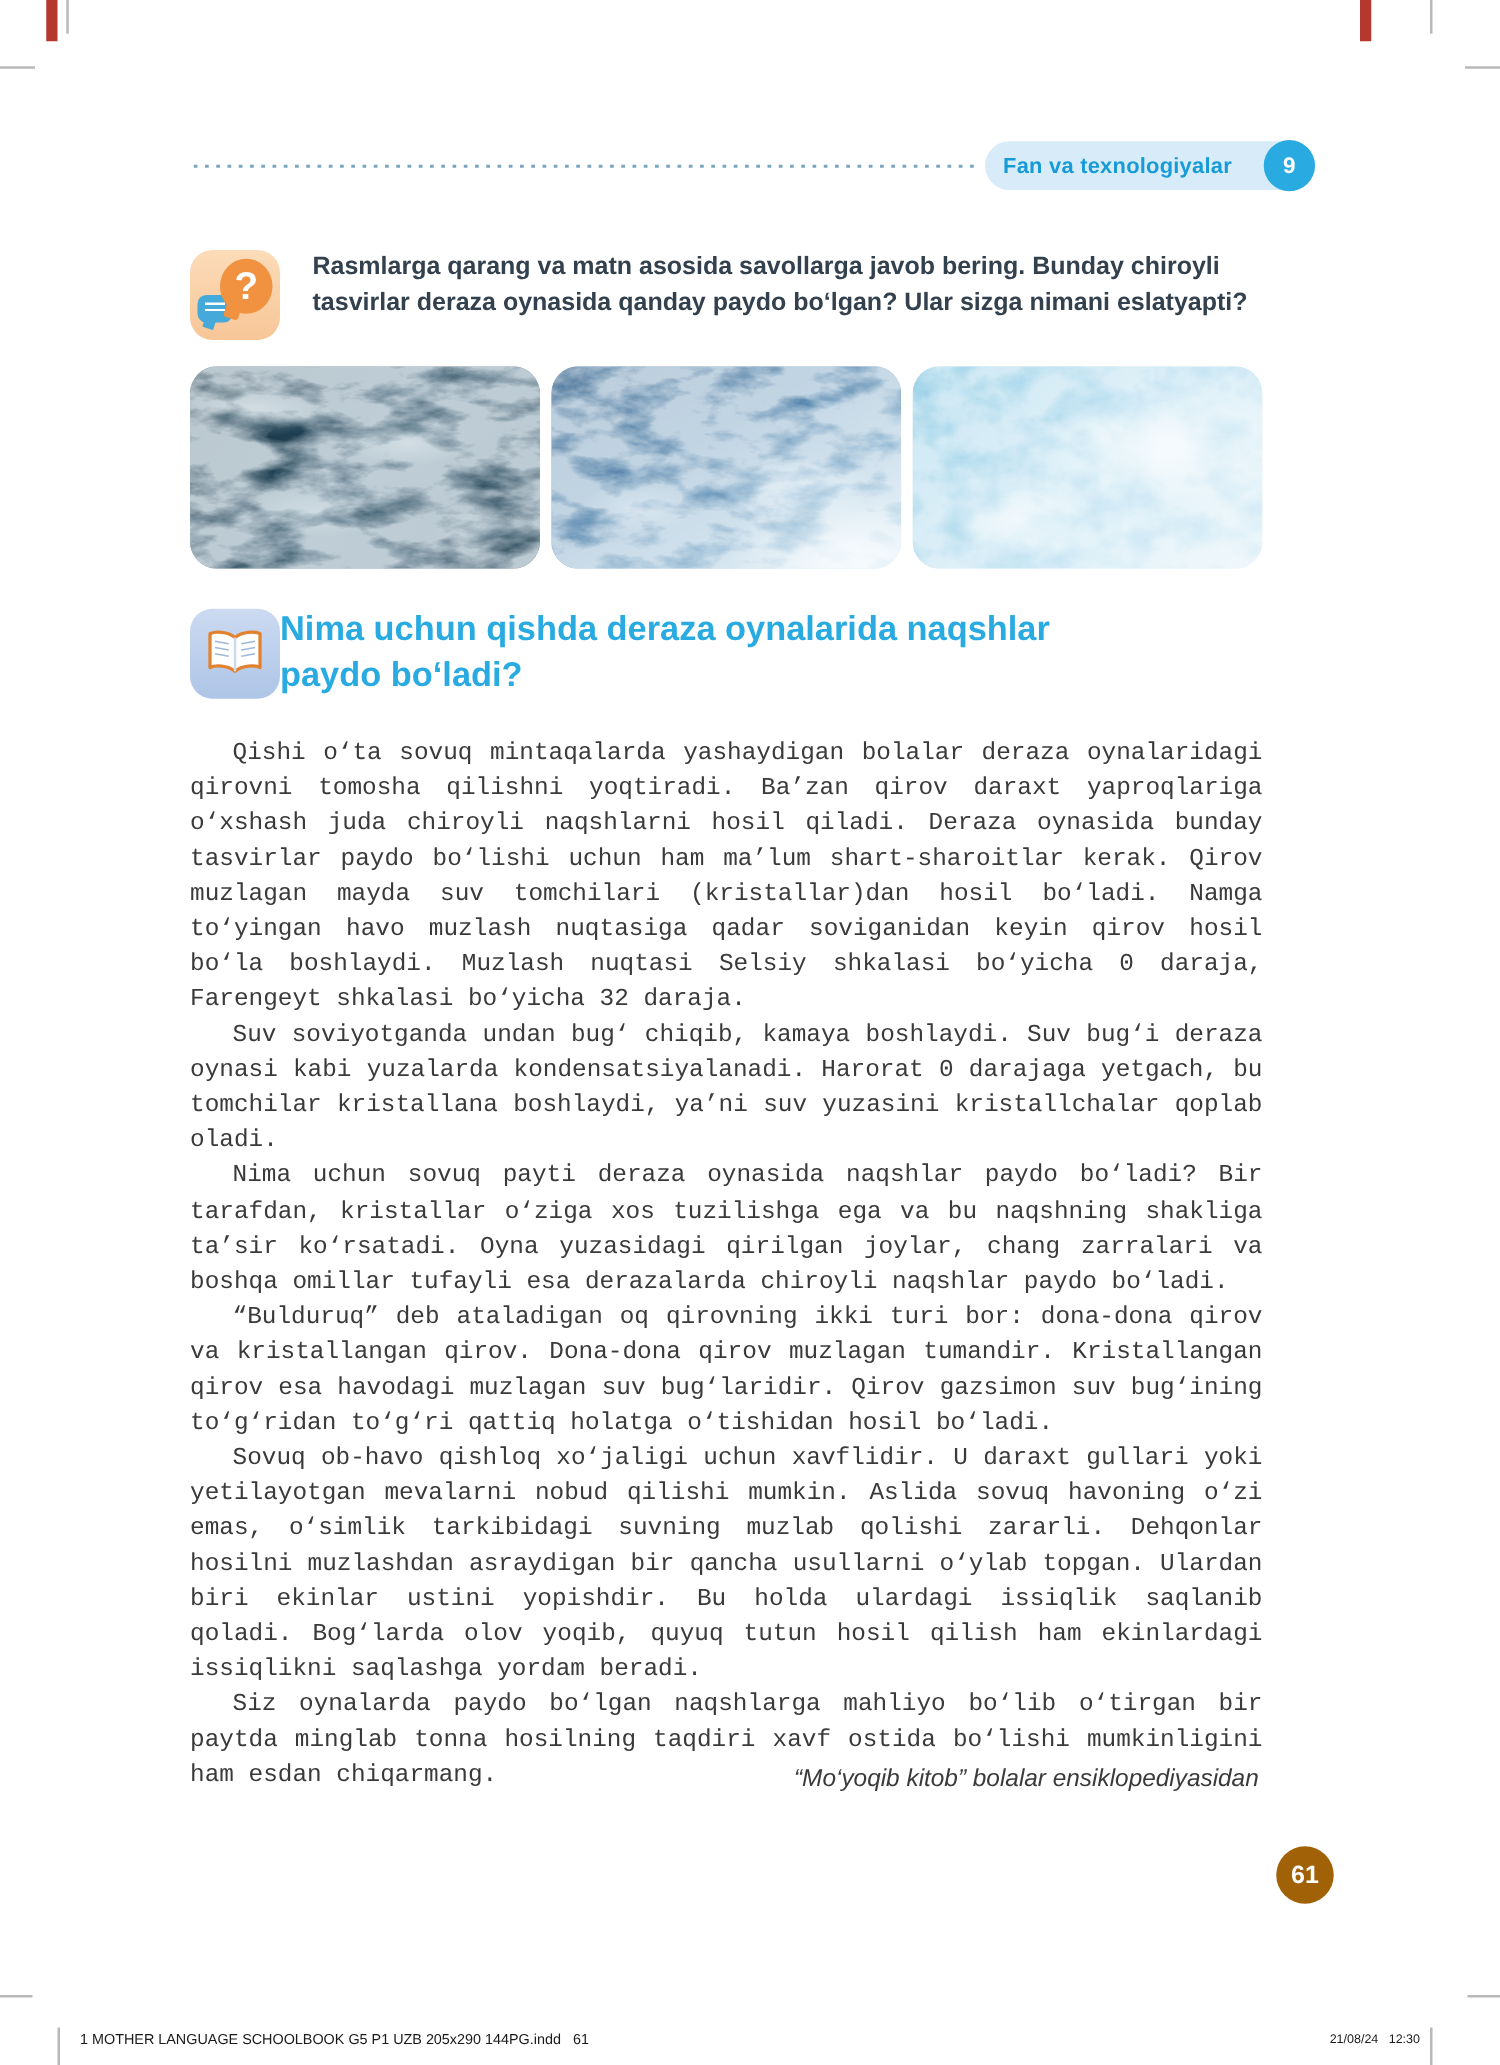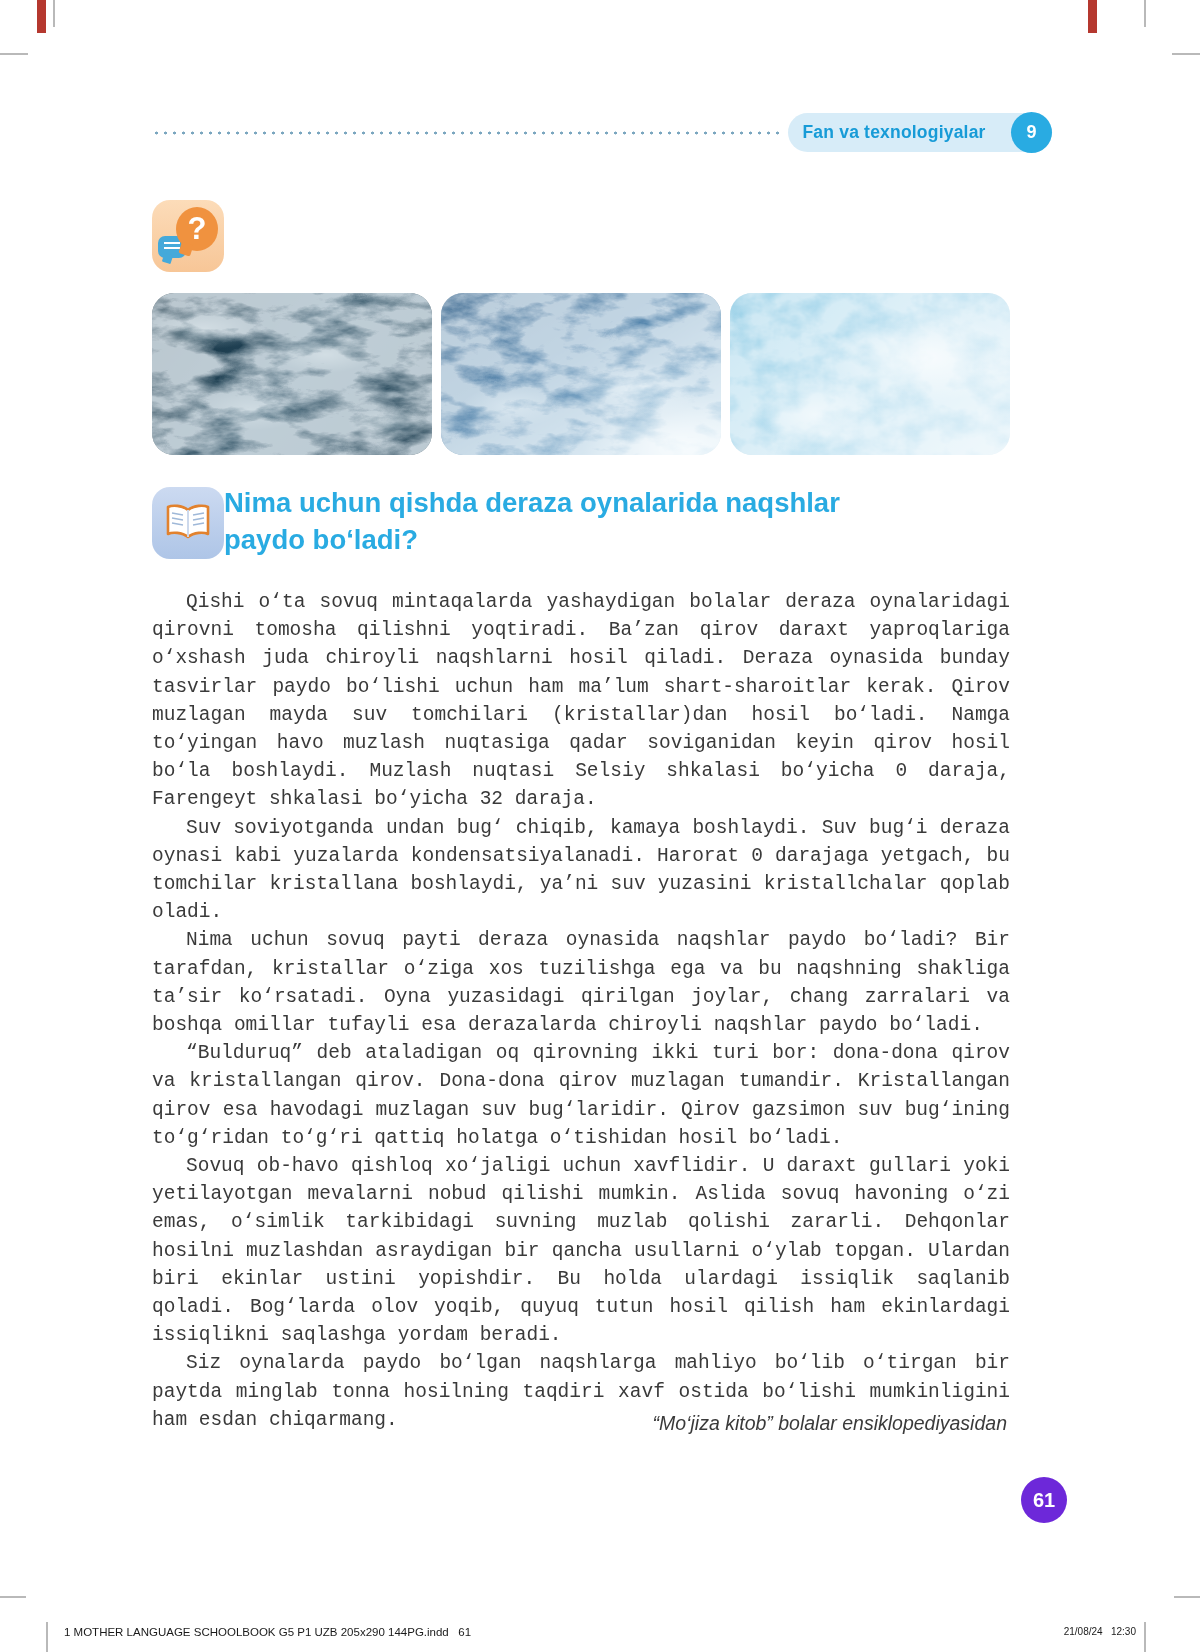--- a/index.html
+++ b/index.html
@@ -92,21 +92,21 @@
     color:#3a3a3a;font-size:19.5px;line-height:28.2px;text-align:justify;
   }
   .article-body p{margin:0;text-indent:34px;font-family:Liberation Mono, monospace;}
   .attribution{
     position:absolute;left:152px;top:1412px;width:855px;text-align:right;
     color:#3a3a3a;font-size:19.5px;font-style:italic;
   }
   
   .page-number{
     position:absolute;left:1021px;top:1477px;width:46px;height:46px;border-radius:50%;
-    background:#6d28d9;color:#ffffff;font-size:20px;font-weight:bold;
+    background:#a16207;color:#ffffff;font-size:20px;font-weight:bold;
     display:flex;align-items:center;justify-content:center;
   }
   
   .footer-left{position:absolute;left:64px;top:1626px;color:#1a1a1a;font-size:11.5px;}
   .footer-right{position:absolute;right:64px;top:1626px;color:#1a1a1a;font-size:10px;text-align:center;}
 </style>
 </head>
 <body>
 
 <div class="page">
@@ -129,20 +129,21 @@
       <div class="badge-circle">9</div>
     </div>
   </div>
 
   <div class="prompt-icon">
     <div class="chat-bubble">
         <div class="lines"></div>
       </div>
     <div class="q-bubble">?</div>
   </div>
+  <div class="prompt-text">Rasmlarga qarang va matn asosida savollarga javob bering. Bunday chiroyli tasvirlar deraza oynasida qanday paydo bo‘lgan? Ular sizga nimani eslatyapti?</div>
 
   <div class="images-row">
     <div class="frost-img img-dark">
         <div class="frost-overlay"></div>
       </div>
     <div class="frost-img img-mid">
         <div class="frost-overlay"></div>
       </div>
     <div class="frost-img img-light">
         <div class="frost-overlay"></div>
@@ -166,21 +167,21 @@
   <div class="article-title"><span>Nima uchun qishda deraza oynalarida naqshlar paydo bo‘ladi?</span></div>
 
   <div class="article-body">
     <p>Qishi o‘ta sovuq mintaqalarda yashaydigan bolalar deraza oynalaridagi qirovni tomosha qilishni yoqtiradi. Ba’zan qirov daraxt yaproqlariga o‘xshash juda chiroyli naqshlarni hosil qiladi. Deraza oynasida bunday tasvirlar paydo bo‘lishi uchun ham ma’lum shart-sharoitlar kerak. Qirov muzlagan mayda suv tomchilari (kristallar)dan hosil bo‘ladi. Namga to‘yingan havo muzlash nuqtasiga qadar soviganidan keyin qirov hosil bo‘la boshlaydi. Muzlash nuqtasi Selsiy shkalasi bo‘yicha 0 daraja, Farengeyt shkalasi bo‘yicha 32 daraja.</p>
     <p>Suv soviyotganda undan bug‘ chiqib, kamaya boshlaydi. Suv bug‘i deraza oynasi kabi yuzalarda kondensatsiyalanadi. Harorat 0 darajaga yetgach, bu tomchilar kristallana boshlaydi, ya’ni suv yuzasini kristallchalar qoplab oladi.</p>
     <p>Nima uchun sovuq payti deraza oynasida naqshlar paydo bo‘ladi? Bir tarafdan, kristallar o‘ziga xos tuzilishga ega va bu naqshning shakliga ta’sir ko‘rsatadi. Oyna yuzasidagi qirilgan joylar, chang zarralari va boshqa omillar tufayli esa derazalarda chiroyli naqshlar paydo bo‘ladi.</p>
     <p>“Bulduruq” deb ataladigan oq qirovning ikki turi bor: dona-dona qirov va kristallangan qirov. Dona-dona qirov muzlagan tumandir. Kristallangan qirov esa havodagi muzlagan suv bug‘laridir. Qirov gazsimon suv bug‘ining to‘g‘ridan to‘g‘ri qattiq holatga o‘tishidan hosil bo‘ladi.</p>
     <p>Sovuq ob-havo qishloq xo‘jaligi uchun xavflidir. U daraxt gullari yoki yetilayotgan mevalarni nobud qilishi mumkin. Aslida sovuq havoning o‘zi emas, o‘simlik tarkibidagi suvning muzlab qolishi zararli. Dehqonlar hosilni muzlashdan asraydigan bir qancha usullarni o‘ylab topgan. Ulardan biri ekinlar ustini yopishdir. Bu holda ulardagi issiqlik saqlanib qoladi. Bog‘larda olov yoqib, quyuq tutun hosil qilish ham ekinlardagi issiqlikni saqlashga yordam beradi.</p>
     <p>Siz oynalarda paydo bo‘lgan naqshlarga mahliyo bo‘lib o‘tirgan bir paytda minglab tonna hosilning taqdiri xavf ostida bo‘lishi mumkinligini ham esdan chiqarmang.</p>
   </div>
-  <div class="attribution">“Mo‘jiza kitob” bolalar ensiklopediyasidan</div>
+  <div class="attribution">“Mo‘yoqib kitob” bolalar ensiklopediyasidan</div>
 
   <div class="page-number">61</div>
 
   <div class="footer-left">1 MOTHER LANGUAGE SCHOOLBOOK G5 P1 UZB 205x290 144PG.indd&nbsp;&nbsp; 61</div>
   <div class="footer-right">21/08/24&nbsp;&nbsp; 12:30</div>
 
   <svg width="0" height="0" style="position:absolute">
     <defs>
       <filter id="frostA" x="0%" y="0%" width="100%" height="100%">
         <feTurbulence type="fractalNoise" baseFrequency="0.018 0.045" numOctaves="5" seed="7" result="n"></feTurbulence>

